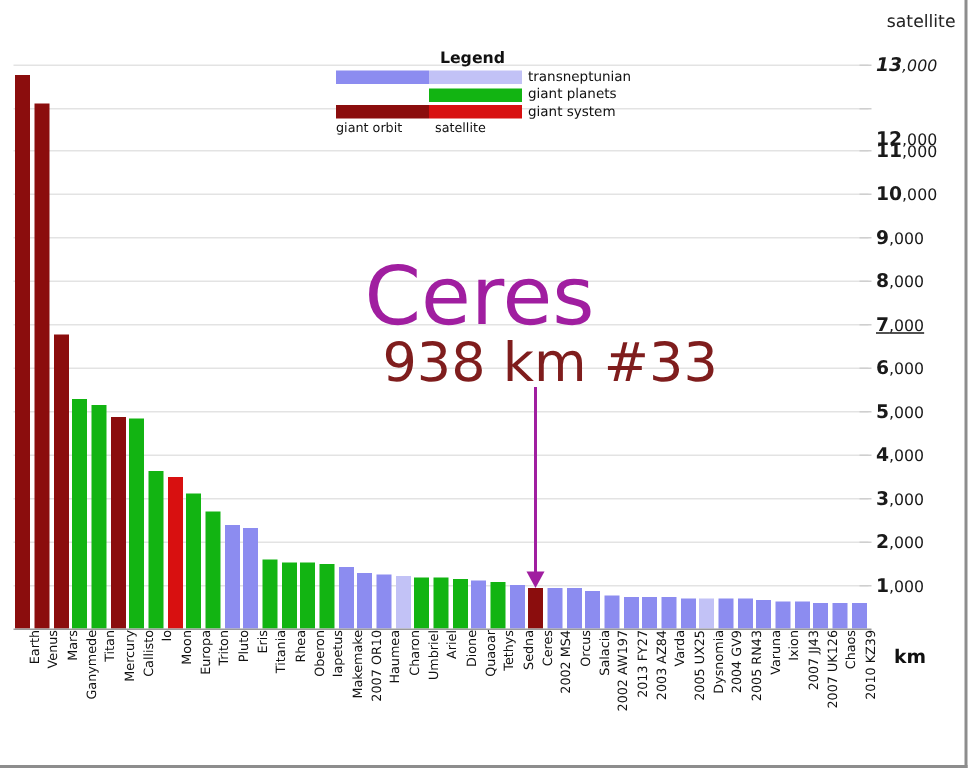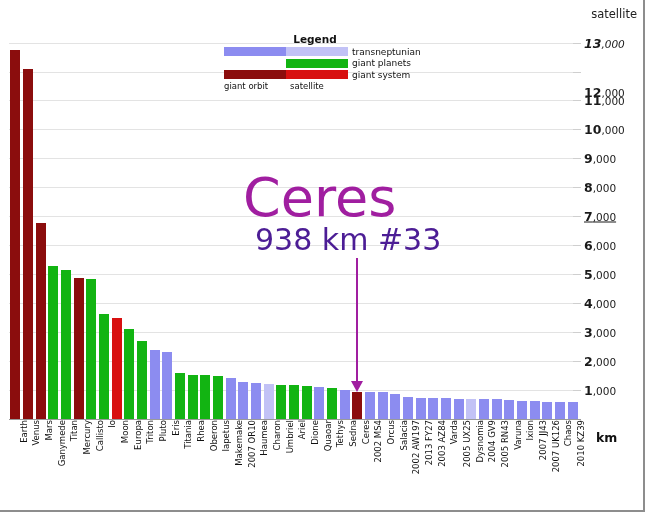--- a/index.html
+++ b/index.html
@@ -103,21 +103,21 @@
   
   #ann-name{
     position:absolute;left:243px;top:166px;
     font-size:54px;color:#a01ea0;
     font-family:"DejaVu Sans", sans-serif;
     white-space:nowrap;
     letter-spacing:0px;
   }
   #ann-sub{
     position:absolute;left:255px;top:222px;
-    font-size:30px;color:#4c1d95;
+    font-size:36px;color:#7f1d1d;
     font-family:"DejaVu Sans", sans-serif;
     white-space:nowrap;
   }
   #ann-arrow{
     position:absolute;left:359px;top:258px;width:2px;height:150px;
     background:#a01ea0;
   }
   #ann-head{
     position:absolute;left:354px;top:399px;
     width:0;height:0;

